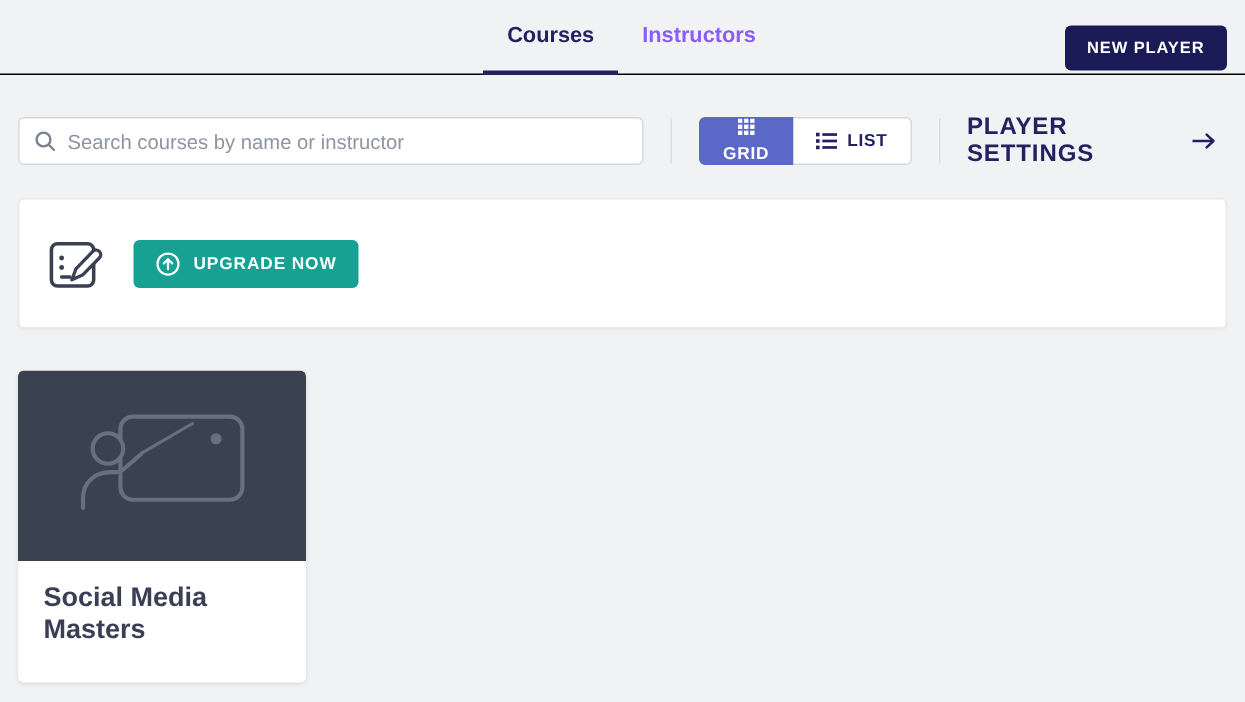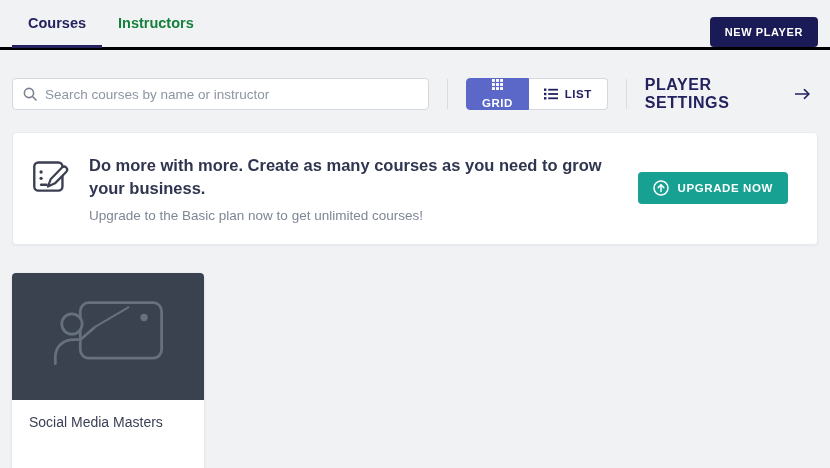--- a/index.html
+++ b/index.html
@@ -7,33 +7,34 @@
   body {
     font-family: "Liberation Sans", "DejaVu Sans", sans-serif;
     background: #f1f2f4;
     overflow: hidden;
     position: relative;
   }
 
   
   .tabbar {
     height: 50px;
-    border-bottom: 3px solid #000000;
+    border-bottom: 1px solid #000000;
     display: flex;
     align-items: stretch;
     padding-left: 12px;
     position: relative;
+    justify-content: center;
   }
   .tab {
     padding: 0 16px;
     display: flex;
     align-items: center;
     font-size: 14.5px;
     font-weight: bold;
-    color: #15803d;
+    color: #8b5cf6;
     cursor: pointer;
     border-bottom: 3px solid transparent;
     margin-bottom: -1px;
   }
   .tab.active { color: #232160; border-bottom-color: #232160; }
   .new-course-btn {
     position: absolute;
     right: 12px;
     top: 17px;
     background: #191a56;
@@ -174,21 +175,21 @@
     cursor: pointer;
   }
   .course-thumb {
     height: 127px;
     background: #39424e;
     display: flex;
     align-items: center;
     justify-content: center;
   }
   .course-body { padding: 14px 17px; height: 81px; }
-  .course-title { font-size: 14px; font-weight: normal; color: #3a3f55; }
+  .course-title { font-size: 18px; font-weight: bold; color: #3a3f55; }
 </style>
 </head>
 <body>
 
 <div class="tabbar">
   <div class="tab active">
     <span>Courses</span>
   </div>
   <div class="tab">
     <span>Instructors</span>
@@ -251,24 +252,20 @@
 </div>
 
 <div class="banner">
   <svg class="banner-icon" width="40" height="40" viewBox="0 0 44 42">
     <rect x="2.5" y="5" width="31" height="31" rx="4.5" fill="none" stroke="#3a3f52" stroke-width="2.6"></rect>
     <circle cx="10" cy="15.5" r="1.8" fill="#3a3f52"></circle>
     <circle cx="10" cy="22.5" r="1.8" fill="#3a3f52"></circle>
     <line x1="10" y1="29.5" x2="16" y2="29.5" stroke="#3a3f52" stroke-width="2.6" stroke-linecap="round"></line>
     <path d="M17.5 31.5 L20.5 23.5 L33 10.5 a3.4 3.4 0 0 1 4.8 4.8 L25.3 28 Z" fill="#ffffff" stroke="#3a3f52" stroke-width="2.4" stroke-linejoin="round"></path>
   </svg>
-  <div class="banner-text">
-    <div class="banner-heading">Do more with more. Create as many courses as you need to grow your business.</div>
-    <div class="banner-sub">Upgrade to the Basic plan now to get unlimited courses!</div>
-  </div>
   <button class="upgrade-btn">
     <svg width="16" height="16" viewBox="0 0 16 16">
       <circle cx="8" cy="8" r="7" fill="none" stroke="#ffffff" stroke-width="1.5"></circle>
       <line x1="8" y1="11.4" x2="8" y2="5.2" stroke="#ffffff" stroke-width="1.5" stroke-linecap="round"></line>
       <path d="M5.2 7.6 L8 4.8 L10.8 7.6" fill="none" stroke="#ffffff" stroke-width="1.5" stroke-linecap="round" stroke-linejoin="round"></path>
     </svg>
     <span>UPGRADE NOW</span>
   </button>
 </div>
 

